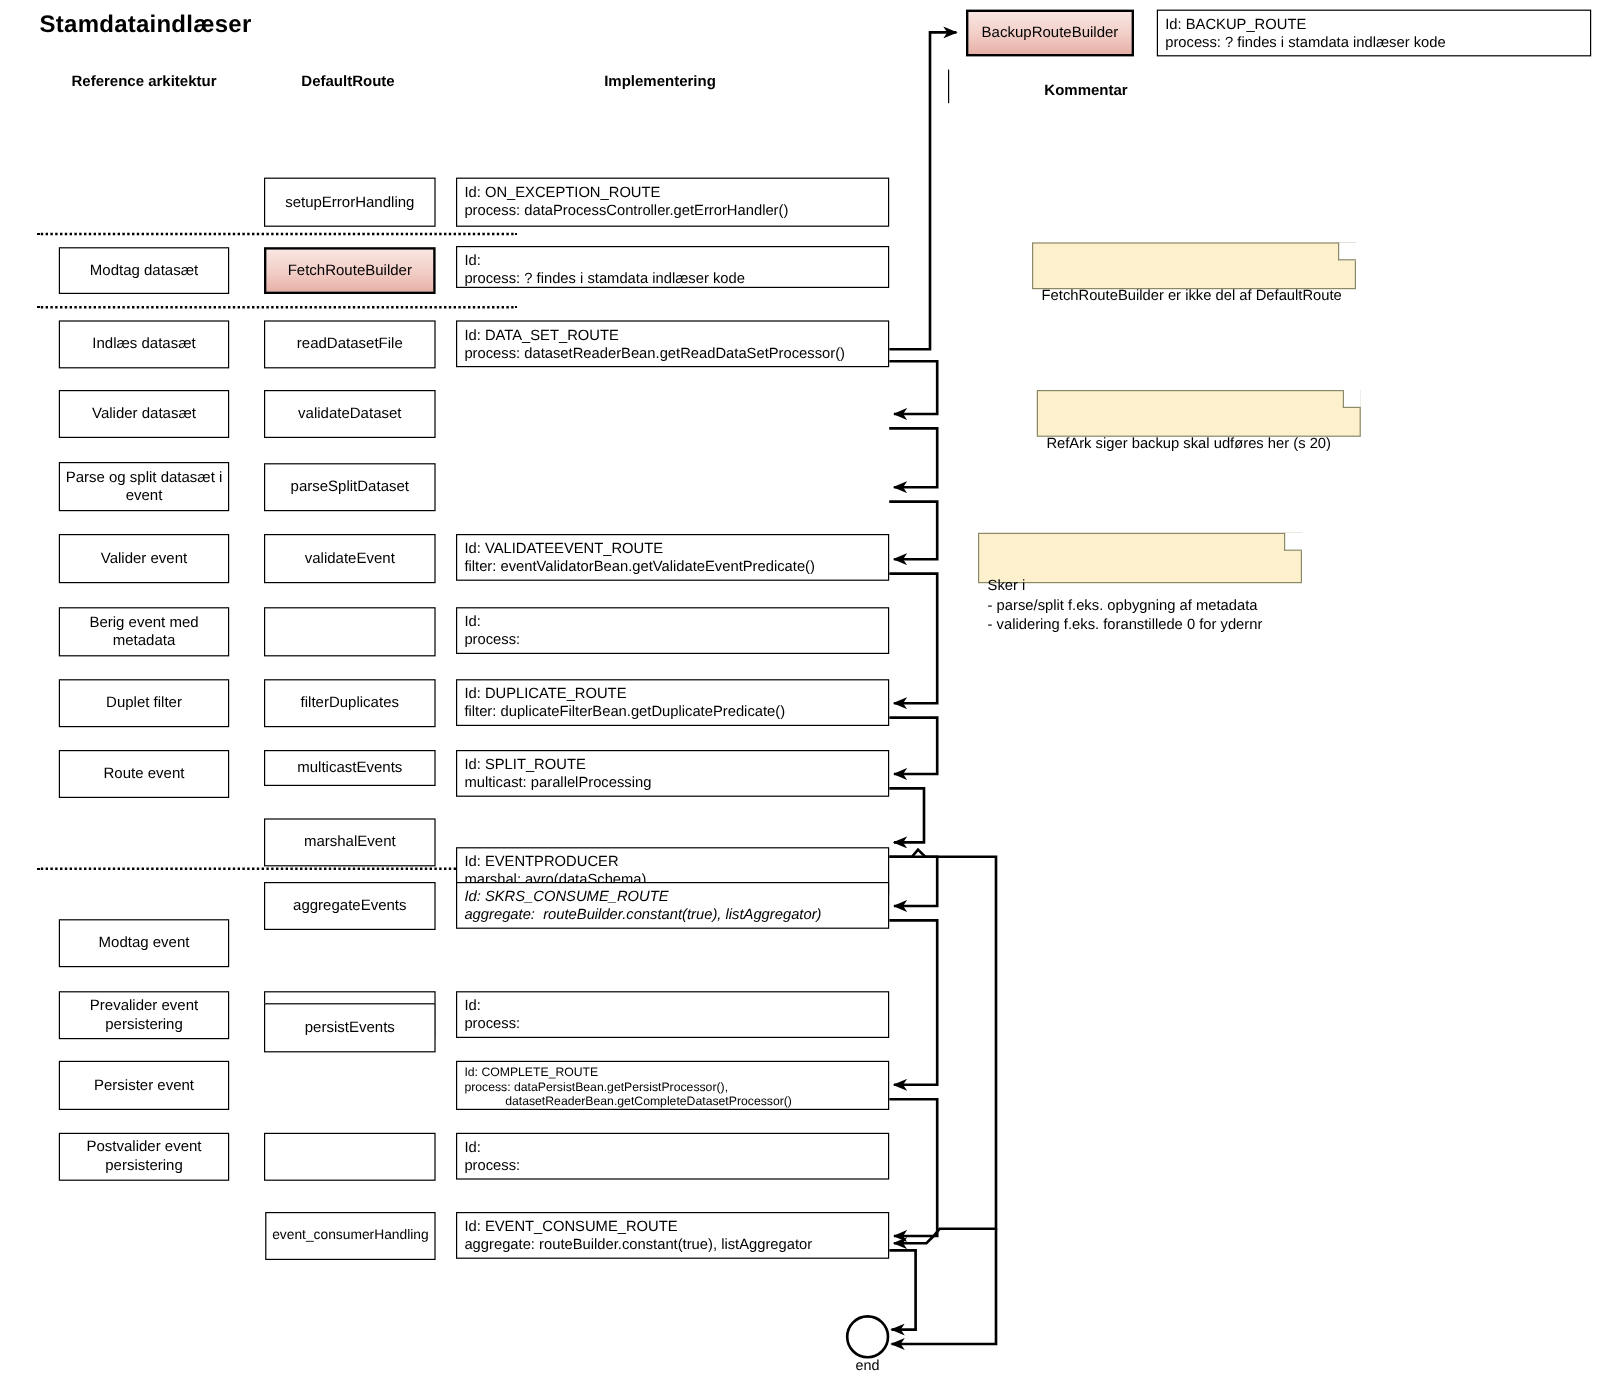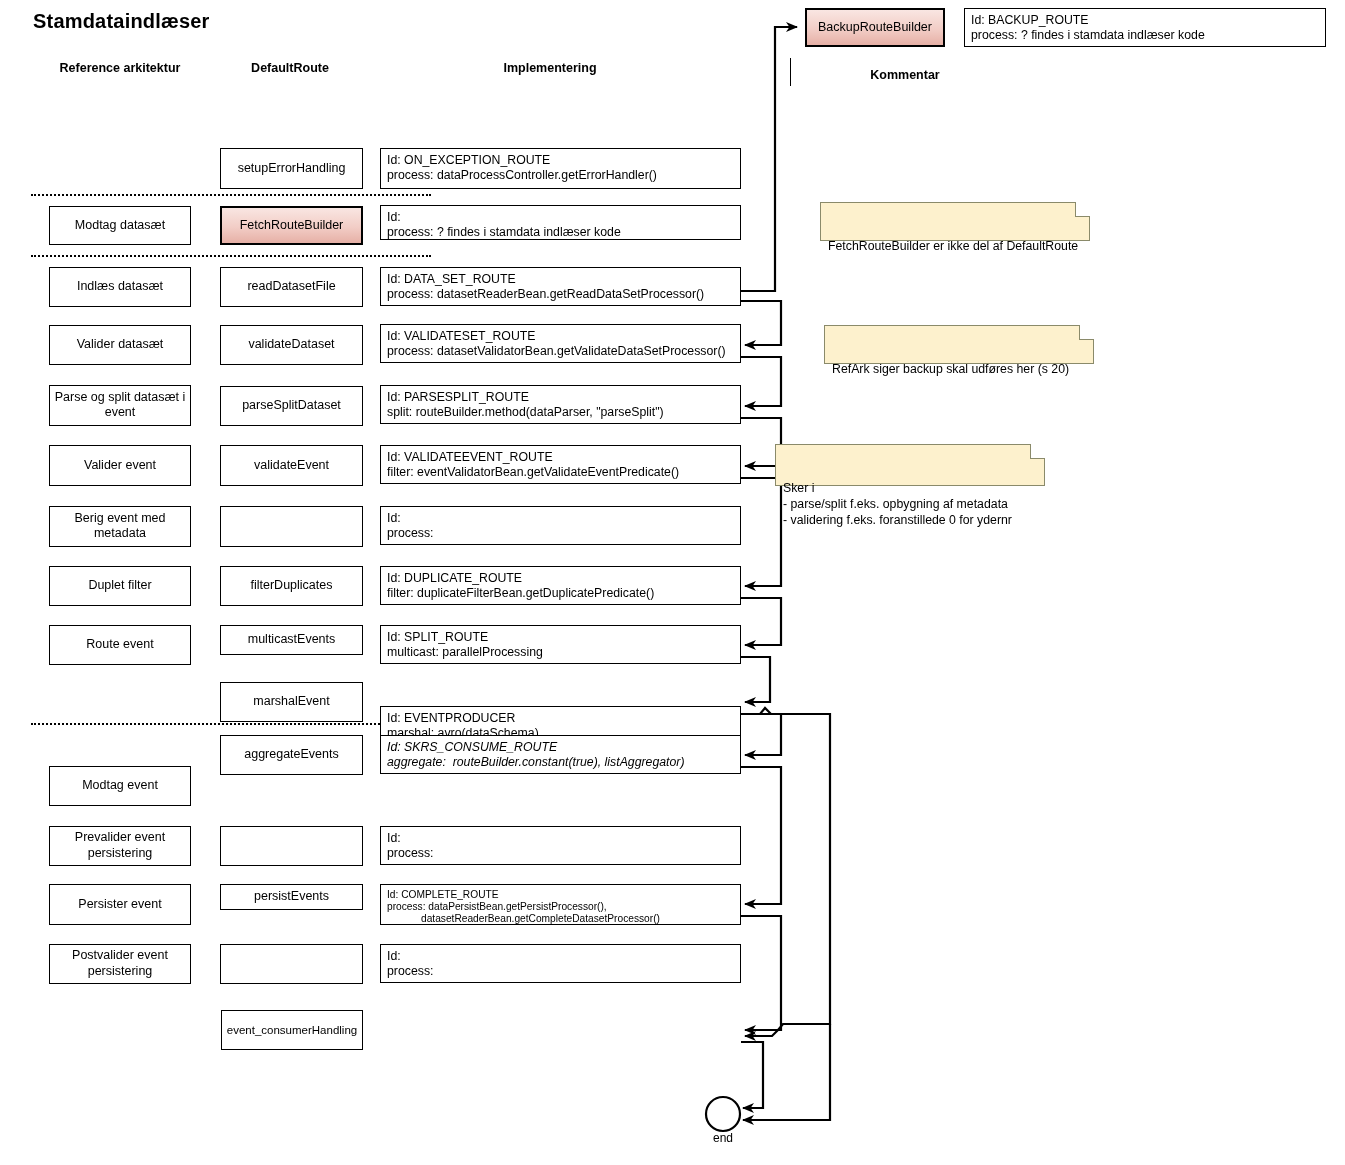--- a/index.html
+++ b/index.html
@@ -37,20 +37,21 @@
   .pink{
     background:linear-gradient(to bottom,#f9e6e2 0%,#f2cdc6 55%,#e6b0a6 100%);
     border:2px solid #000;
   }
   
   .note{
     position:absolute;box-sizing:border-box;
     background:#fdf1cd;border:1px solid #8a8a6a;
     font-size:12.3px;line-height:1.28;padding:5px 7px 5px 7px;
     white-space:pre-line;
+    margin-left:40px;
   }
   .note .fold{
     position:absolute;right:-1px;top:-1px;width:14px;height:14px;
     background:#fff;border-left:1px solid #8a8a6a;border-bottom:1px solid #8a8a6a;
   }
   .dotline{
     position:absolute;height:0;border-top:2.5px dotted #000;
   }
   .endlabel{position:absolute;font-size:12px;text-align:center;}
   .vsep{position:absolute;width:1px;background:#000;}
@@ -149,34 +150,26 @@
     <div class="l">Id: DATA_SET_ROUTE</div>
     <div class="l">process: datasetReaderBean.getReadDataSetProcessor()</div>
   </div>
 
   <div class="box" style="left:49px;top:325px;width:142px;height:40px;">
     <div class="lbl">Valider datasæt</div>
   </div>
   <div class="box" style="left:220px;top:325px;width:143px;height:40px;">
     <div class="lbl">validateDataset</div>
   </div>
-  <div class="impl" style="left:380px;top:324px;width:361px;height:39px;">
-    <div class="l">Id: VALIDATESET_ROUTE</div>
-    <div class="l">process: datasetValidatorBean.getValidateDataSetProcessor()</div>
-  </div>
 
   <div class="box" style="left:49px;top:385px;width:142px;height:41px;">
     <div class="lbl">Parse og split datasæt i event</div>
   </div>
   <div class="box" style="left:220px;top:386px;width:143px;height:40px;">
     <div class="lbl">parseSplitDataset</div>
-  </div>
-  <div class="impl" style="left:380px;top:385px;width:361px;height:39px;">
-    <div class="l">Id: PARSESPLIT_ROUTE</div>
-    <div class="l">split: routeBuilder.method(dataParser, "parseSplit")</div>
   </div>
 
   <div class="box" style="left:49px;top:445px;width:142px;height:41px;">
     <div class="lbl">Valider event</div>
   </div>
   <div class="box" style="left:220px;top:445px;width:143px;height:41px;">
     <div class="lbl">validateEvent</div>
   </div>
   <div class="impl" style="left:380px;top:445px;width:361px;height:39px;">
     <div class="l">Id: VALIDATEEVENT_ROUTE</div>
@@ -242,21 +235,21 @@
     <div class="lbl"></div>
   </div>
   <div class="impl" style="left:380px;top:826px;width:361px;height:39px;">
     <div class="l">Id:</div>
     <div class="l">process:</div>
   </div>
 
   <div class="box" style="left:49px;top:884px;width:142px;height:41px;">
     <div class="lbl">Persister event</div>
   </div>
-  <div class="box" style="left:220px;top:884px;width:143px;height:26px;">
+  <div class="box" style="left:220px;top:836px;width:143px;height:41px;">
     <div class="lbl">persistEvents</div>
   </div>
   <div class="impl small" style="left:380px;top:884px;width:361px;height:41px;">
     <div class="l">Id: COMPLETE_ROUTE</div>
     <div class="l">process: dataPersistBean.getPersistProcessor(),</div>
     <div class="l">            datasetReaderBean.getCompleteDatasetProcessor()</div>
   </div>
 
   <div class="box" style="left:49px;top:944px;width:142px;height:40px;">
     <div class="lbl">Postvalider event persistering</div>
@@ -264,20 +257,24 @@
   <div class="box" style="left:220px;top:944px;width:143px;height:40px;">
     <div class="lbl"></div>
   </div>
   <div class="impl" style="left:380px;top:944px;width:361px;height:39px;">
     <div class="l">Id:</div>
     <div class="l">process:</div>
   </div>
 
   <div class="box" style="left:221px;top:1010px;width:142px;height:40px;">
     <div class="lbl" style="font-size:11.5px;">event_consumerHandling</div>
+  </div>
+  <div class="impl" style="left:380px;top:1010px;width:361px;height:39px;">
+    <div class="l">Id: EVENT_CONSUME_ROUTE</div>
+    <div class="l">aggregate: routeBuilder.constant(true), listAggregator</div>
   </div>
 
   <div class="endlabel" style="left:693px;top:1131px;width:60px;">end</div>
 
   <div class="note" style="left:820px;top:202px;width:270px;height:39px;">
     <span class="fold"></span>
     <span>FetchRouteBuilder er ikke del af DefaultRoute</span>
   </div>
 
   <div class="note" style="left:824px;top:325px;width:270px;height:39px;">

